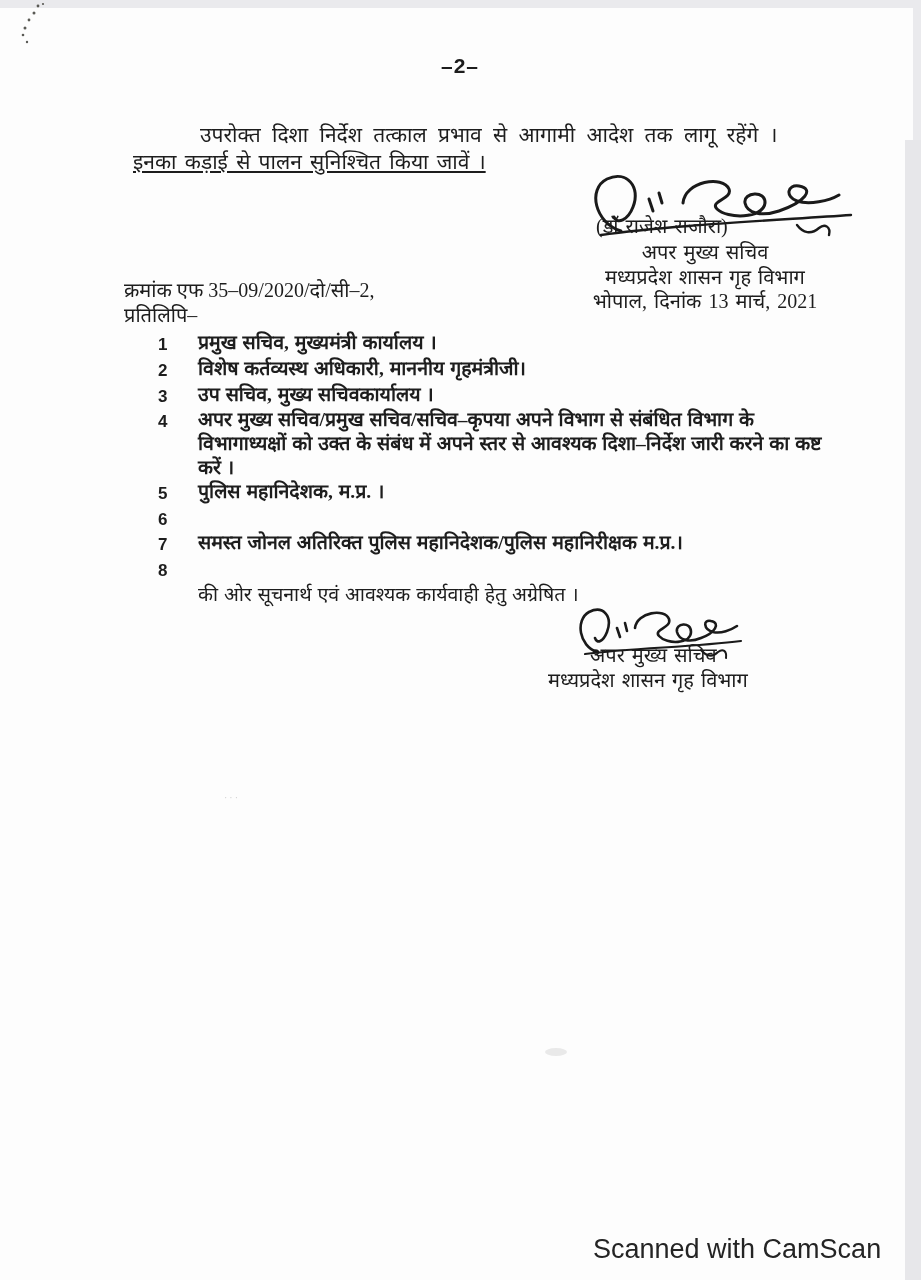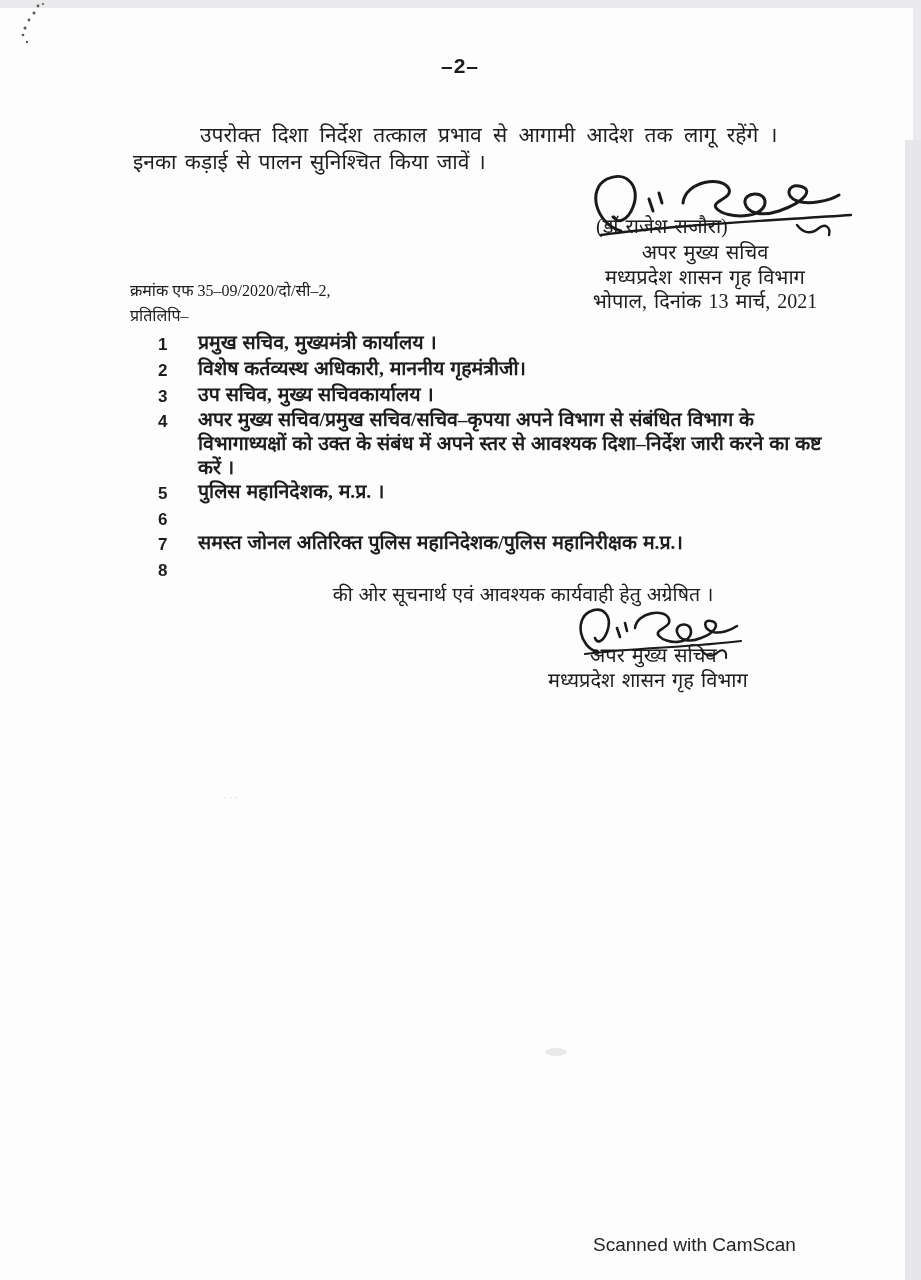--- a/index.html
+++ b/index.html
@@ -23,49 +23,49 @@
     position:absolute; left:400px; top:54px; width:120px;
     text-align:center; font-size:21px; font-weight:bold;
     font-family:"Liberation Sans", sans-serif; letter-spacing:1px;
   }
   .para-line1 {
     position:absolute; left:200px; top:120px; width:680px;
     font-size:21px; word-spacing:6px; white-space:nowrap;
   }
   .para-line2 {
     position:absolute; left:133px; top:147px; width:680px;
-    font-size:21px; word-spacing:3px; white-space:nowrap;
+    font-size:21px; word-spacing:3px; white-space:nowrap;text-decoration:underline;
   }
 
   .sig1-svg { position:absolute; left:583px; top:173px; z-index:3; }
   .sig1-name {
     position:absolute; left:596px; top:212px; z-index:2;
     font-size:20px; word-spacing:2px; white-space:nowrap;
   }
   .sig1-block {
     position:absolute; left:540px; top:240px; width:330px;
     text-align:center; font-size:20px; line-height:24.5px;
     word-spacing:2px;
   }
   .ref-block {
-    position:absolute; left:130px; top:278px; width:420px;
-    font-size:16px; line-height:25px; white-space:nowrap;
+    position:absolute; left:124px; top:278px; width:420px;
+    font-size:20px; line-height:25px; white-space:nowrap;
   }
 
   .dist-list {
     position:absolute; left:158px; top:331px; width:690px;
     font-size:19.5px; line-height:23.8px;
   }
   .dist-row { display:flex; align-items:flex-start; }
   .dist-num {
     flex:0 0 40px; font-family:"Liberation Sans", sans-serif;
     font-weight:bold; font-size:17px; padding-top:2px;
   }
   .dist-text { flex:1 1 auto; max-width:648px; word-spacing:1px;font-weight:bold; }
-  .dist-closing { margin-left:40px; word-spacing:1px;text-align:center; }
+  .dist-closing { margin-left:40px; word-spacing:1px; }
 
   .sig2-svg { position:absolute; left:573px; top:606px; z-index:3; }
   .sig2-desig {
     position:absolute; left:590px; top:641px; z-index:2;
     font-size:20px; white-space:nowrap; word-spacing:2px;
   }
   .sig2-dept {
     position:absolute; left:548px; top:666px; z-index:2;
     font-size:20px; white-space:nowrap; word-spacing:2px;
   }
@@ -76,21 +76,21 @@
     opacity:.35; color:#777; font-size:10px; letter-spacing:2px;
   }
   .artifact-smudge {
     position:absolute; left:545px; top:1048px; width:22px; height:8px;
     background:#d9d9d9; border-radius:50%; opacity:.55;
   }
 
   .watermark {
     position:absolute; left:593px; top:1234px; z-index:4;
     font-family:"Liberation Sans", sans-serif;
-    font-size:19px; color:#242424; white-space:nowrap;
+    font-size:27px; color:#242424; white-space:nowrap;
   }
 </style>
 </head>
 <body>
 
 <div class="scan-root">
 
   <div class="frame-top"></div>
   <div class="frame-right-narrow"></div>
   <div class="frame-right"></div>

